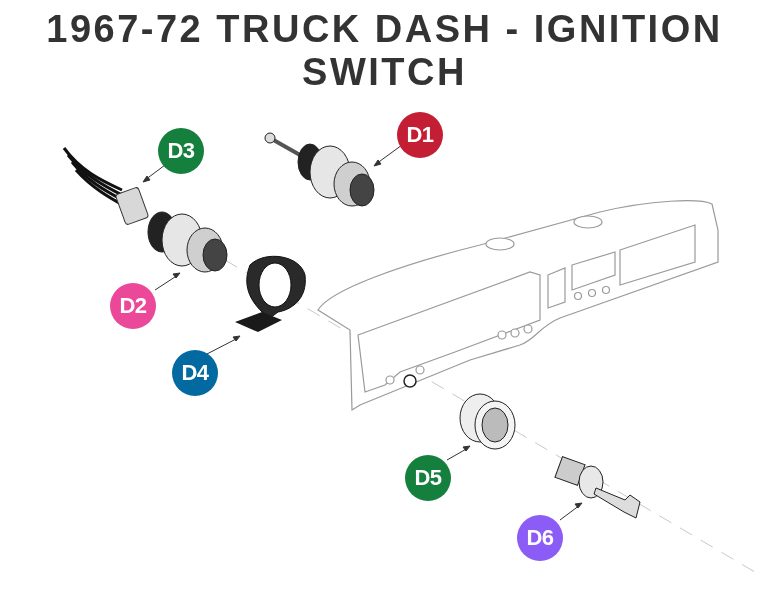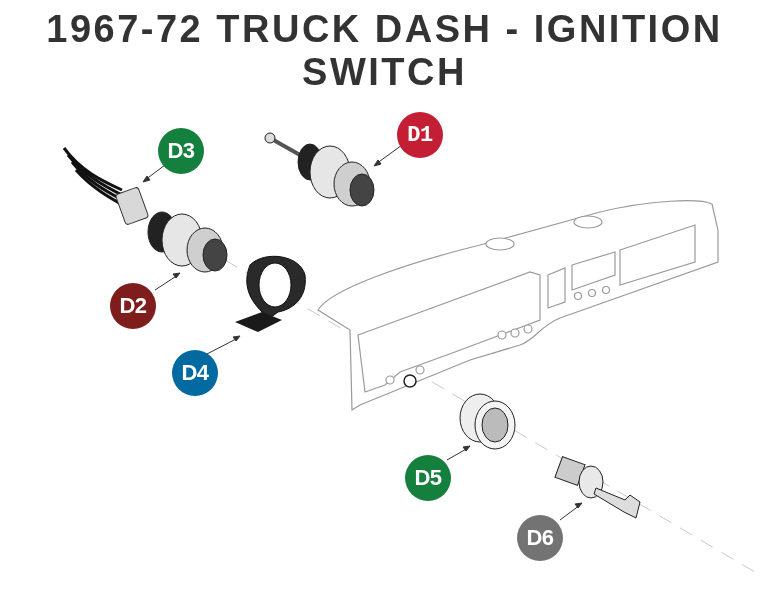--- a/index.html
+++ b/index.html
@@ -98,18 +98,18 @@
       <polygon points="180,273 173,274 176,278"></polygon>
     <line x1="205" y1="355" x2="238" y2="338"></line>
       <polygon points="240,336 233,337 236,341"></polygon>
     <line x1="447" y1="460" x2="468" y2="448"></line>
       <polygon points="470,446 463,447 466,451"></polygon>
     <line x1="560" y1="520" x2="580" y2="505"></line>
       <polygon points="582,503 575,504 578,508"></polygon>
   </g>
 </svg>
 
-<div class="badge" style="left: 397px; top: 112px; background: rgb(196, 30, 53); font-family: Liberation Mono, monospace;">D1</div>
+<div class="badge" style="left: 397px; top: 112px; background: rgb(196, 30, 53);">D1</div>
 <div class="badge" style="left: 158px; top: 128px; background: #15803d;">D3</div>
-<div class="badge" style="left: 110px; top: 283px; background: #7f1d1d;">D2</div>
+<div class="badge" style="left: 110px; top: 283px; background: #ec4899;">D2</div>
 <div class="badge" style="left: 172px; top: 350px; background: #0369a1;">D4</div>
 <div class="badge" style="left: 405px; top: 455px; background: #15803d;">D5</div>
-<div class="badge" style="left: 517px; top: 515px; background: #737373;">D6</div>
+<div class="badge" style="left: 517px; top: 515px; background: #8b5cf6;">D6</div>
 
 </body></html>

